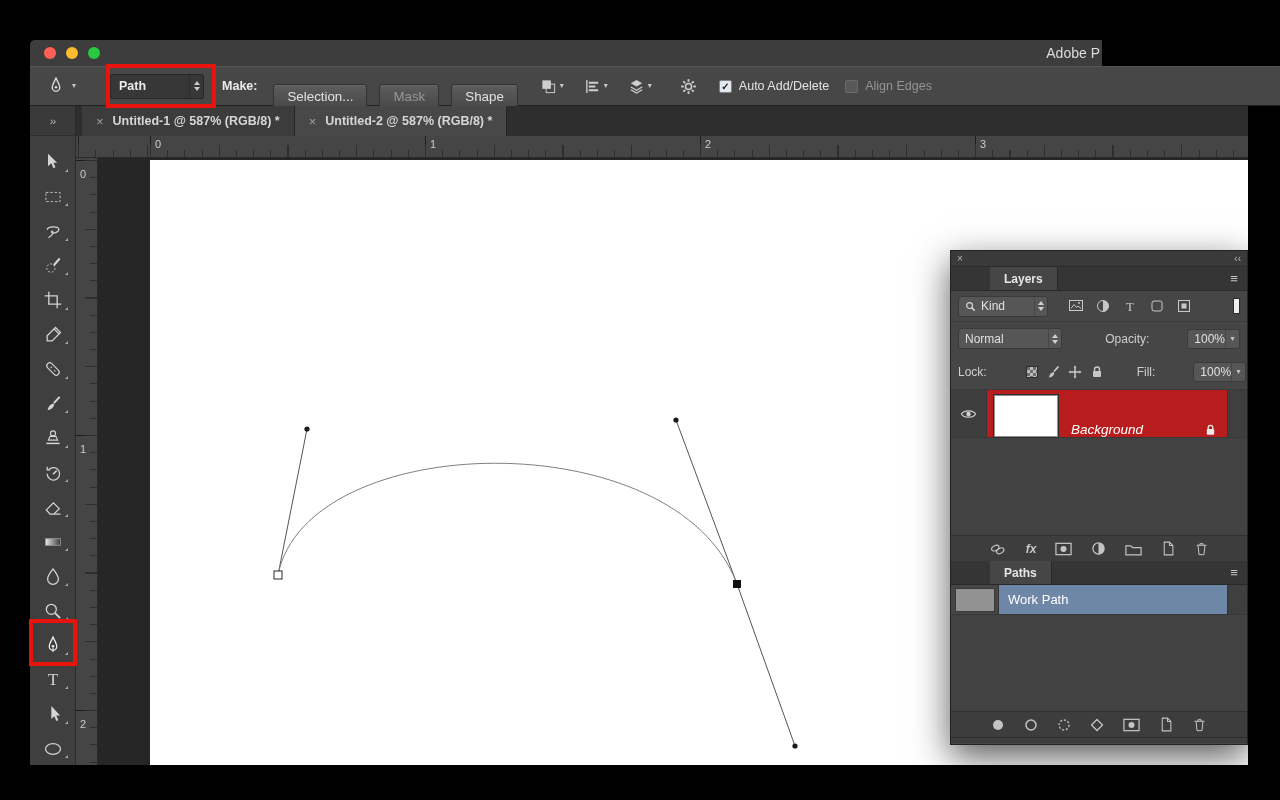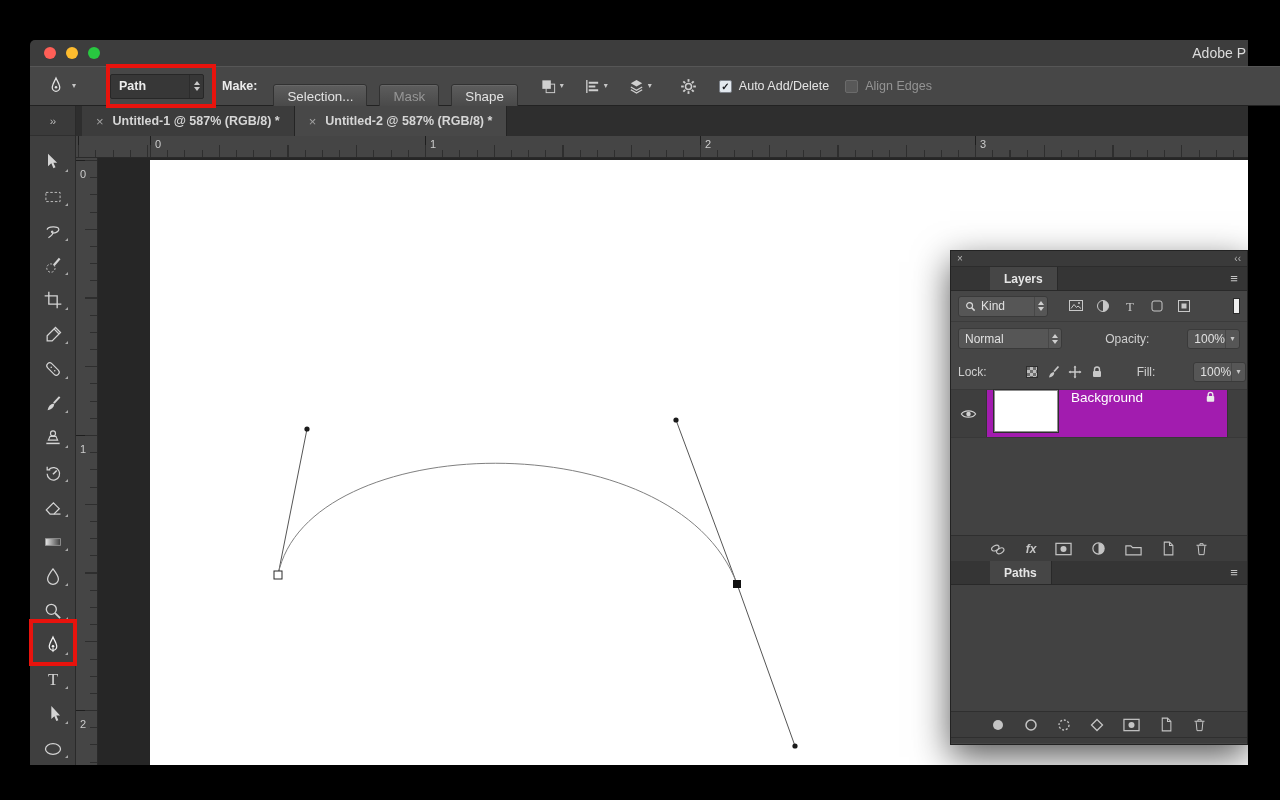--- a/index.html
+++ b/index.html
@@ -2,21 +2,21 @@
 <html><head>
 <meta charset="utf-8">
 <style>
   * { margin:0; padding:0; box-sizing:border-box; }
   html,body { width:1280px; height:800px; background:#000; overflow:hidden;
               font-family:"Liberation Sans", sans-serif; }
 
   #window { position:absolute; left:30px; top:40px; width:1250px; height:726px; }
 
   
-  #titlebar { position:absolute; left:0; top:0; width:1218px; height:26px;
+  #titlebar { position:absolute; left:0; top:0; width:1072px; height:26px;
               background:#3d3d3d; border-radius:5px 0 0 0;
               display:flex; align-items:center; }
   .tl { width:12px; height:12px; border-radius:50%; margin-left:10px; }
   .tl.red{ background:#ff5f57; margin-left:14px;}
   .tl.yellow{ background:#febc2e; }
   .tl.green{ background:#28c840; }
   #window-title { margin-left:auto; color:#dcdcdc; font-size:14px; padding-right:2px;
                   white-space:nowrap; overflow:hidden; }
 
   
@@ -142,21 +142,21 @@
   .lock-icons { display:flex; align-items:center; gap:8px; margin-left:6px; }
   .checker { width:12px; height:12px; border:1px solid #2e2e2e;
      background:linear-gradient(45deg,#bdbdbd 25%,transparent 25%,transparent 75%,#bdbdbd 75%),
                 linear-gradient(45deg,#bdbdbd 25%,#6d6d6d 25%,#6d6d6d 75%,#bdbdbd 75%);
      background-size:6px 6px; background-position:0 0,3px 3px; }
 
   #layers-list { height:146px; background:#424242; border-top:1px solid #393939; display:flex; flex-direction:column;}
   .layer-row { height:48px; display:flex; align-items:stretch; border-bottom:1px solid #383838; }
   .eye-cell { width:36px; background:#3e3e3e; border-right:1px solid #333;
               display:flex; align-items:center; justify-content:center; }
-  .layer-main { flex:1; background:#a21caf; display:flex; align-items:flex-start; }
+  .layer-main { flex:1; background:#b91c1c; display:flex; align-items:flex-end;font-style:italic; }
   .layer-thumb { width:64px; height:42px; background:#ffffff; border:1px solid #8f8f8f;
                  outline:1px solid #2e2e2e; margin-left:7px; }
   .layer-name { margin-left:13px; color:#ffffff; font-size:13.5px; }
   .layer-lock { margin-left:auto; margin-right:10px; }
   .right-gutter { width:20px; background:#3f3f3f; border-left:1px solid #333; }
   .list-fill { flex:1; background:#424242; }
 
   .panel-bottombar { height:26px; background:#3d3d3d; border-top:1px solid #2f2f2f;
                      display:flex; align-items:center; justify-content:center; gap:19px; }
   .fx-label { font-style:italic; font-weight:bold; color:#c6c6c6; font-size:12px; }
@@ -560,20 +560,29 @@
         <path d="M4,6 H20 M9.5,6 V3.5 H14.5 V6 M6.5,6 L8,21 H16 L17.5,6" fill="none" stroke="#c4c4c4" stroke-width="1.6"></path>
         </svg>
     </div>
 
     <div class="ptabs">
       <div class="ptab">Paths</div>
       <div class="pmenu">≡</div>
     </div>
 
     <div id="paths-list">
+      <div class="path-row">
+        <div class="pthumb-cell">
+          <div class="path-thumb"></div>
+        </div>
+        <div class="path-main">
+          <span class="path-name">Work Path</span>
+        </div>
+        <div class="right-gutter"></div>
+      </div>
       <div class="list-fill"></div>
     </div>
 
     <div class="panel-bottombar">
       <svg width="14" height="14" viewBox="0 0 14 14">
         <circle cx="7" cy="7" r="5" fill="#c4c4c4"></circle>
         </svg>
       <svg width="14" height="14" viewBox="0 0 14 14">
         <circle cx="7" cy="7" r="5" fill="none" stroke="#c4c4c4" stroke-width="1.5"></circle>
         </svg>

